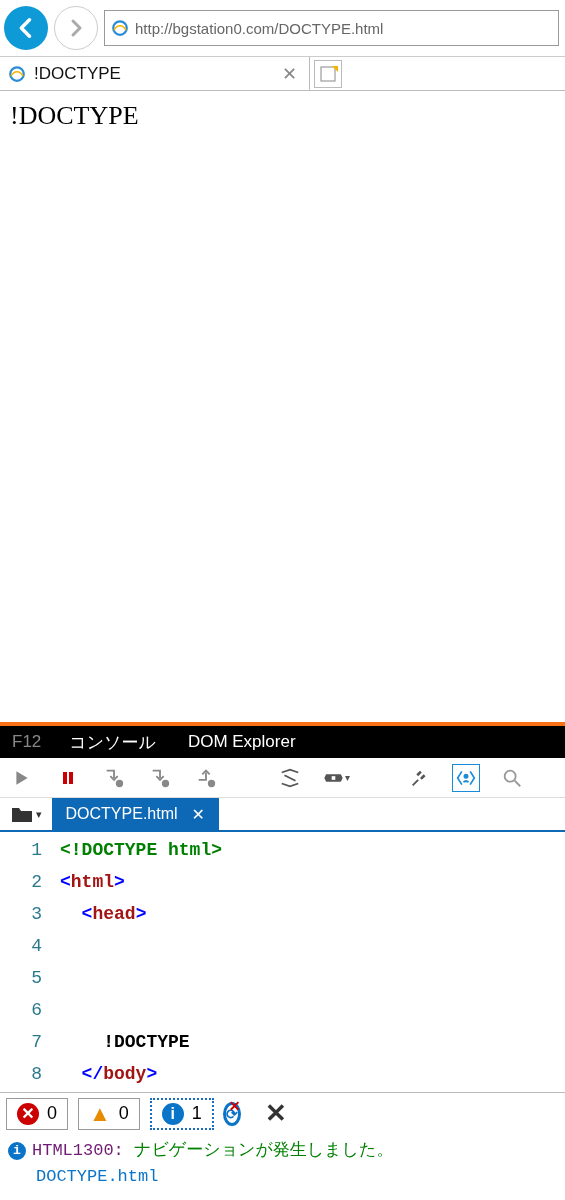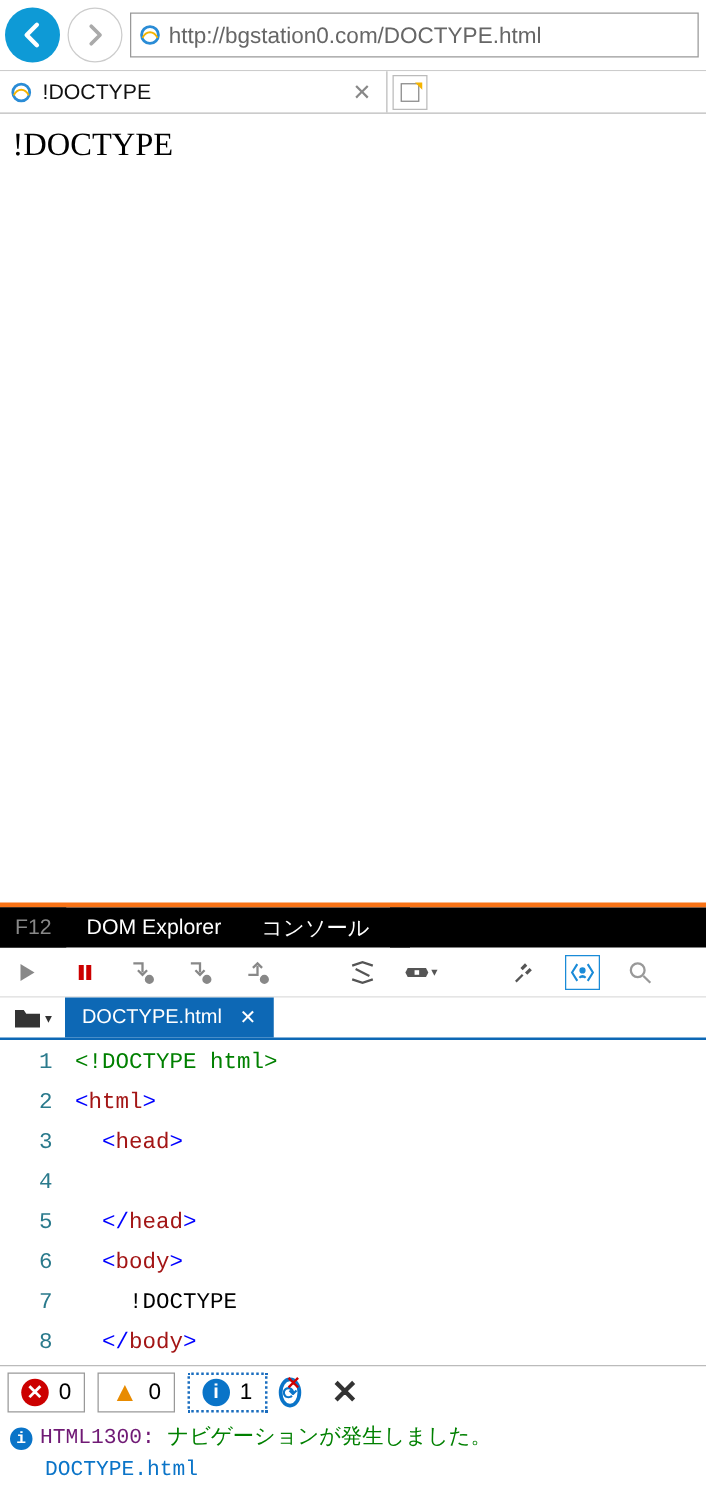--- a/index.html
+++ b/index.html
@@ -6,21 +6,21 @@
 body { width: 565px; height: 1200px; font-family: "Segoe UI", Arial, sans-serif; font-size: 14px; background: #fff; overflow: hidden; display: flex; flex-direction: column; }
 
 
 .nav-bar { display: flex; align-items: center; padding: 6px 6px 6px 4px; gap: 6px; border-bottom: 1px solid #ccc; }
 .nav-btn { width: 44px; height: 44px; border-radius: 50%; display: flex; align-items: center; justify-content: center; }
 .nav-back { background: #0e9ad6; }
 .nav-back svg { stroke: #fff; }
 .nav-fwd { background: #fff; border: 1px solid #ccc; }
 .nav-fwd svg { stroke: #aaa; }
 .url-bar { flex: 1; height: 36px; border: 1px solid #999; display: flex; align-items: center; padding: 0 6px; gap: 6px; }
-.url-input { flex: 1; border: none; outline: none; font-size: 18px; color: #666; }
+.url-input { flex: 1; border: none; outline: none; font-size: 15px; color: #666; }
 .ie-icon { width: 18px; height: 18px; display: inline-block; }
 
 
 .tab-row { display: flex; align-items: center; height: 34px; border-bottom: 1px solid #bbb; background: #fff; }
 .tab { display: flex; align-items: center; height: 100%; padding: 0 8px; gap: 8px; border-right: 1px solid #bbb; flex: 1; max-width: 310px; }
 .tab-title { flex: 1; font-size: 17px; color: #111; }
 .tab-close { color: #888; font-size: 18px; padding: 0 4px; }
 .new-tab { width: 28px; height: 28px; margin-left: 4px; display: flex; align-items: center; justify-content: center; border: 1px solid #bbb; position: relative; }
 
 
@@ -40,21 +40,21 @@
 .dt-tool.sel { border: 1px solid #1a8bd8; color: #1a8bd8; }
 
 .dt-file-row { display: flex; align-items: center; height: 34px; border-bottom: 2px solid #0d68b5; }
 .dt-folder { padding: 0 10px; display: flex; align-items: center; gap: 2px; }
 .dt-file-tab { background: #0d68b5; color: #fff; height: 100%; display: flex; align-items: center; padding: 0 14px; gap: 14px; font-size: 16px; }
 .dt-file-close { font-size: 16px; }
 
 .code { font-family: Consolas, "Courier New", monospace; font-size: 18px; line-height: 32px; padding: 2px 0; overflow: hidden; }
 .code-line { display: flex; }
 .ln { width: 60px; text-align: right; color: #2a7a8c; padding-right: 18px; flex-shrink: 0; }
-.lc { white-space: pre; }
+.lc { white-space: pre; font-weight: bold; }
 .c-tag { color: #a31515; }
 .c-ang { color: #00f; }
 .c-doc { color: #008000; }
 .c-txt { color: #000; }
 
 .status-row { display: flex; align-items: center; height: 42px; padding: 0 6px; gap: 10px; border-top: 1px solid #bbb; }
 .status-item { display: flex; align-items: center; gap: 8px; border: 1px solid #999; padding: 2px 10px; height: 32px; font-size: 18px; }
 .status-item.sel { border: 2px dotted #1a6dbf; }
 .status-btn { width: 28px; height: 28px; display: flex; align-items: center; justify-content: center; }
 .s-circle { width: 22px; height: 22px; border-radius: 50%; display: flex; align-items: center; justify-content: center; color: #fff; font-weight: bold; font-size: 16px; }
@@ -113,22 +113,22 @@
   </div>
 </div>
 
 <div class="page-content">
   <div>!DOCTYPE</div>
 </div>
 
 <div class="devtools">
   <div class="dt-tabs">
     <div class="dt-f12">F12</div>
+    <div class="dt-tab">コンソール</div>
     <div class="dt-tab">DOM Explorer</div>
-    <div class="dt-tab">コンソール</div>
     <div class="dt-tab extra"></div>
   </div>
 
   <div class="dt-toolbar">
     <div class="dt-tool">
         <svg width="18" height="18" viewBox="0 0 16 16">
           <polygon points="3,2 13,8 3,14" fill="#888"></polygon>
         </svg>
       </div>
     <div class="dt-tool red">
@@ -219,25 +219,23 @@
       </div>
       <div class="code-line">
         <div class="ln">3</div>
         <div class="lc"><span class="c-txt">  </span><span class="c-ang">&lt;</span><span class="c-tag">head</span><span class="c-ang">&gt;</span></div>
       </div>
       <div class="code-line">
         <div class="ln">4</div>
       </div>
       <div class="code-line">
         <div class="ln">5</div>
-        <div class="lc"><span class="c-txt">  </span><span class="c-ang">&lt;/</span><span class="c-tag">head</span><span class="c-ang">&gt;</span></div>
       </div>
       <div class="code-line">
         <div class="ln">6</div>
-        <div class="lc"><span class="c-txt">  </span><span class="c-ang">&lt;</span><span class="c-tag">body</span><span class="c-ang">&gt;</span></div>
       </div>
       <div class="code-line">
         <div class="ln">7</div>
         <div class="lc"><span class="c-txt">    !DOCTYPE</span></div>
       </div>
       <div class="code-line">
         <div class="ln">8</div>
         <div class="lc"><span class="c-txt">  </span><span class="c-ang">&lt;/</span><span class="c-tag">body</span><span class="c-ang">&gt;</span></div>
       </div>
     </div>

